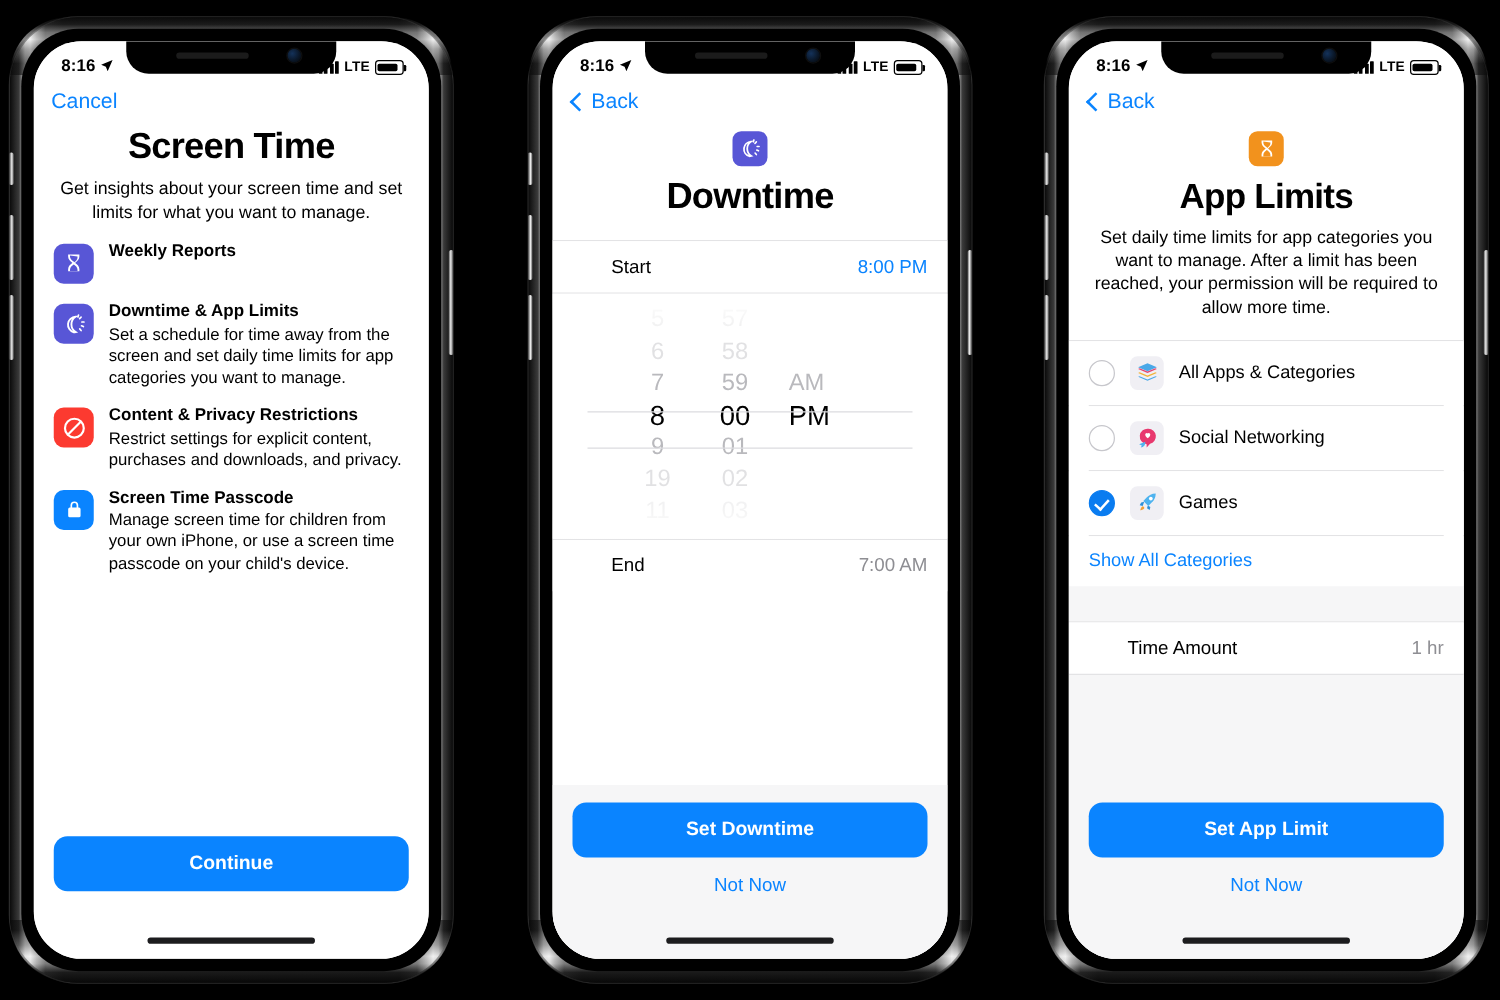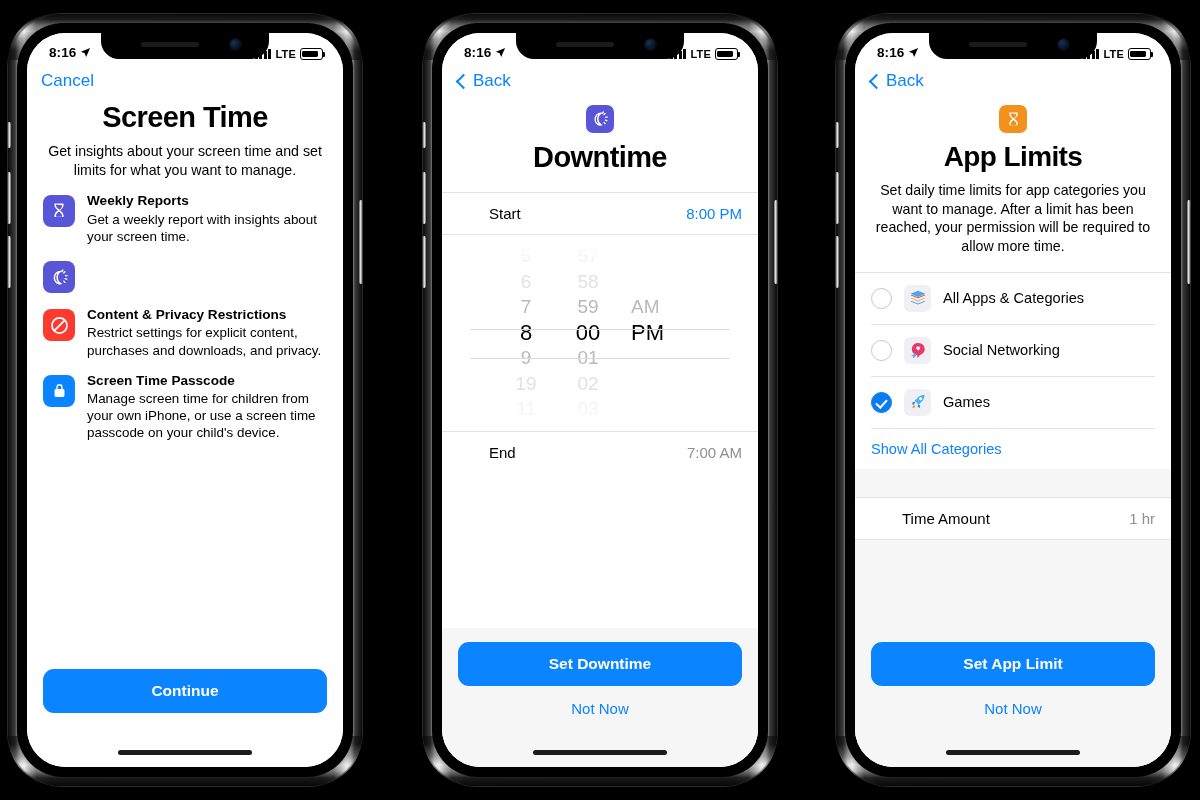--- a/index.html
+++ b/index.html
@@ -208,32 +208,35 @@
           <div class="features">
 
             <div class="feature">
               <div class="fic" style="background:#5856d6">
                 <svg width="18" height="18" viewBox="0 0 24 24" fill="#fff">
                   <path d="M6 2h12v2.2c0 3-2.2 5-4.4 6.6v.4C15.8 12.8 18 14.8 18 17.8V20H6v-2.2c0-3 2.2-5 4.4-6.6v-.4C8.2 9.2 6 7.2 6 4.2zm2 1.2v1c0 2.4 1.8 3.9 3.6 5.2L12 9.8l.4.6C14.2 9.1 16 7.6 16 5.2v-1zm0 16.6h8v-1.4c0-2.4-1.8-4-3.6-5.3l-.4-.3-.4.3C9.8 14.4 8 16 8 18.4z"></path>
                 </svg>
               </div>
               <div class="ftxt">
                 <div class="ftitle">Weekly Reports</div>
-                <div class="fdesc">Get a weekly report with insights about your screen time.</div>
               </div>
             </div>
 
             <div class="feature">
               <div class="fic" style="background:#5856d6">
                 <svg width="19" height="19" viewBox="0 0 24 24">
                   <path d="M13.2 4.3A8 8 0 0 0 11.4 20a8 8 0 0 0 2-.26A9.1 9.1 0 0 1 13.2 4.3z" fill="none" stroke="#fff" stroke-width="1.9" stroke-linecap="round"></path>
                   <g stroke="#fff" stroke-width="1.7" stroke-linecap="round">
                     <path d="M17.3 6.2l1.5-1.5M19.6 9.6h2.1M19.2 13.4l1.9.8M17.4 16.6l1.4 1.6M15.6 4.6l.6-2"></path>
                   </g>
                 </svg>
+              </div>
+              <div class="ftxt">
+                <div class="ftitle">Downtime &amp; App Limits</div>
+                <div class="fdesc">Set a schedule for time away from the screen and set daily time limits for app categories you want to manage.</div>
               </div>
             </div>
 
             <div class="feature">
               <div class="fic" style="background:#fc3a30">
                 <svg width="21" height="21" viewBox="0 0 24 24">
                   <circle cx="12" cy="12" r="8.6" fill="none" stroke="#fff" stroke-width="2"></circle>
                   <path d="M6.2 17.8 17.8 6.2" stroke="#fff" stroke-width="2" stroke-linecap="round"></path>
                 </svg>
               </div>

